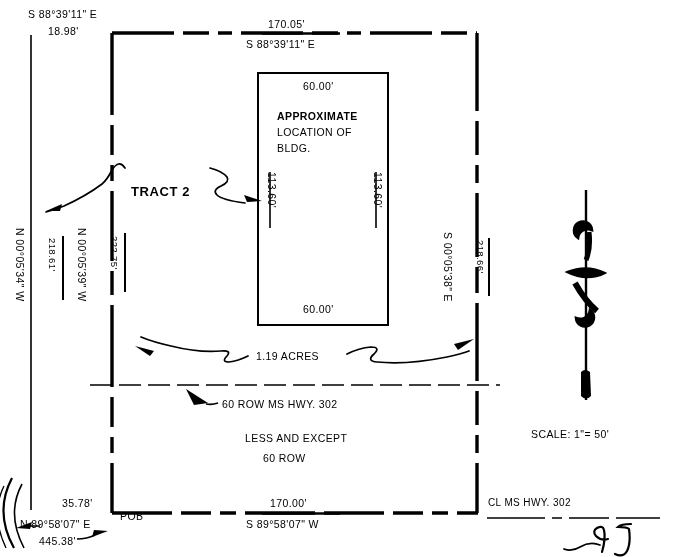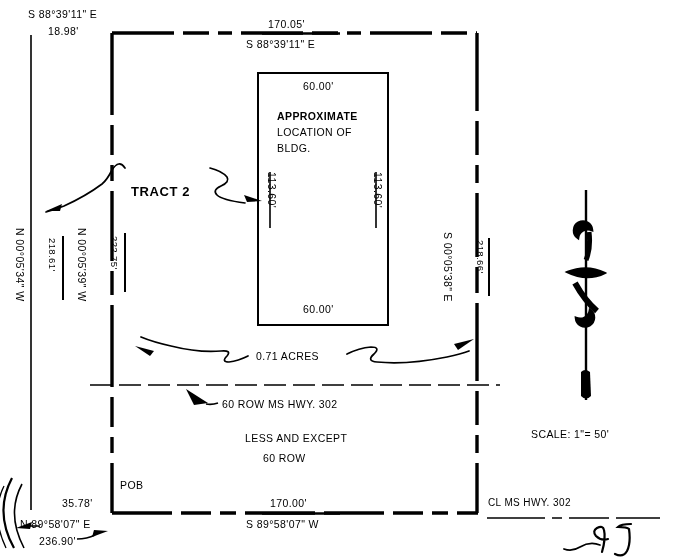--- a/index.html
+++ b/index.html
@@ -114,33 +114,33 @@
 
   <div class="lbl vt" style="left:26px; top:228px; transform:rotate(90deg);">N 00°05'34" W</div>
   <div class="lbl vt sm" style="left:58px; top:238px; transform:rotate(90deg);">218.61'</div>
 
   <div class="lbl vt" style="left:88px; top:228px; transform:rotate(90deg);">N 00°05'39" W</div>
   <div class="lbl vt sm" style="left:120px; top:236px; transform:rotate(90deg);">222.75'</div>
 
   <div class="lbl vt" style="left:454px; top:232px; transform:rotate(90deg);">S 00°05'38" E</div>
   <div class="lbl vt sm" style="left:486px; top:240px; transform:rotate(90deg);">218.66'</div>
 
-  <div class="lbl" style="left:256px; top:350px;">0.71 ACRES</div>
+  <div class="lbl" style="left:256px; top:350px;">1.19 ACRES</div>
 
   <div class="lbl" style="left:222px; top:398px;">60 ROW MS HWY. 302</div>
 
   <div class="lbl" style="left:233px; top:432px;padding-left:12px;">LESS AND EXCEPT</div>
   <div class="lbl" style="left:263px; top:452px;">60 ROW</div>
 
   <div class="lbl" style="left:531px; top:428px;">SCALE: 1"= 50'</div>
 
-  <div class="lbl" style="left:120px; top:479px;text-align:center;">POB</div>
+  <div class="lbl" style="left:120px; top:510px;text-align:center;">POB</div>
 
   <div class="lbl" style="left:270px; top:497px;">170.00'</div>
   <div class="lbl" style="left:246px; top:518px;">S 89°58'07" W</div>
 
   <div class="lbl" style="left:51px; top:497px;margin-left:11px;">35.78'</div>
   <div class="lbl" style="left:20px; top:518px;">N 89°58'07" E</div>
-  <div class="lbl" style="left:39px; top:535px;">236.90'</div>
+  <div class="lbl" style="left:39px; top:535px;">445.38'</div>
 
   <div class="lbl" style="left:488px; top:497px; font-size:10px;">CL MS HWY. 302</div>
 
 </div>
 
 </body></html>

